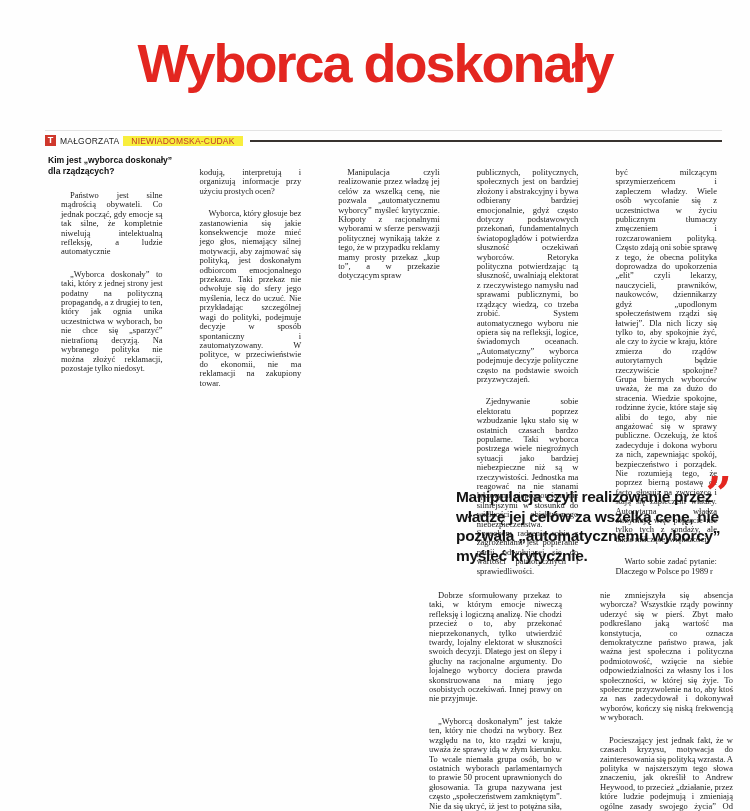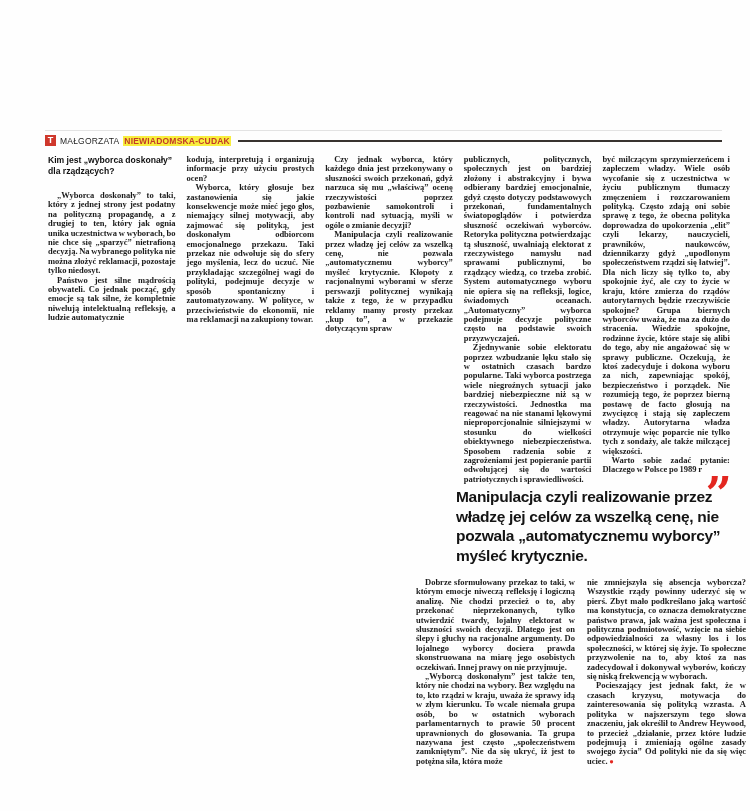--- a/index.html
+++ b/index.html
@@ -24,36 +24,36 @@
     display:flex; align-items:center; gap:4px;
     border-top:1px solid #e3e3e3; padding-top:2px;
     font-family:"Liberation Sans", sans-serif;
   }
   .logo-t {
     width:11px; height:11px; background:#cf382c; color:#ffffff;
     font-weight:bold; font-size:9px; line-height:11px; text-align:center;
     flex:0 0 auto;
   }
   .author-first { font-weight:normal; font-size:8.5px; color:#1f1f1f; letter-spacing:0.2px; }
-  .author-last  { font-weight:bold; font-size:8.5px; color:#c23b28; background:#f8ee3d; padding:0 1px; letter-spacing:0.2px; }
+  .author-last  { font-weight:normal; font-size:8.5px; color:#c23b28; background:#f8ee3d; padding:0 8px; letter-spacing:0.2px; }
   .byline-rule  { flex:1; height:2px; background:#38332f; margin-left:3px; }
 
   
   .top-columns {
     position:absolute; top:155px; left:48px; width:682px;
     display:flex; gap:11px;
   }
   .bottom-columns {
     position:absolute; top:578px; left:416px; width:330px;
     display:flex; gap:12px;justify-content:space-between;
   }
   .col { flex:1; min-width:0; }
   .col p {
-    margin:0; font-size:8.5px; line-height:9.4px; text-align:justify;
-    color:#1b1b1b; word-spacing:-0.4px;font-weight:bold;
+    margin:13px; font-size:8.5px; line-height:9.4px; text-align:justify;
+    color:#1b1b1b; word-spacing:-0.4px;
   }
   .indent { text-indent:9px; }
   .section-question {
     margin:0 0 15px 0; font-family:"Liberation Sans", sans-serif;
     font-weight:bold; font-size:8.6px; line-height:10.5px; color:#101010;
   }
 
   
   .pull-quote { position:absolute; left:456px; top:487px; width:272px; }
   .pull-quote p {
@@ -67,41 +67,41 @@
     font-size:46px; line-height:1; color:#e32620;
   }
 
   .end-dot { color:#e32620; font-size:7.5px; }
 </style>
 </head>
 <body>
 
 <div class="page">
 
+  <h1 class="headline">Wyborca doskonały</h1>
 
 
   <div class="byline-bar">
     <span class="logo-t">T</span>
     <span class="author-first">MAŁGORZATA</span>
     <span class="author-last">NIEWIADOMSKA-CUDAK</span>
     <span class="byline-rule"></span>
   </div>
 
   <div class="top-columns">
     <div class="col">
       <h2 class="section-question">Kim jest „wyborca doskonały” dla rządzących?</h2>
+      <p class="indent">Państwo jest silne mądrością obywateli. Co jednak począć, gdy emocje są tak silne, że kompletnie niwelują intelektualną refleksję, a ludzie automatycznie</p>
       <p class="indent">„Wyborca doskonały” to taki, który z jednej strony jest podatny na polityczną propagandę, a z drugiej to ten, który jak ognia unika uczestnictwa w wyborach, bo nie chce się „sparzyć” nietrafioną decyzją. Na wybranego polityka nie można złożyć reklamacji, pozostaje tylko niedosyt.</p>
-      <p class="indent">Państwo jest silne mądrością obywateli. Co jednak począć, gdy emocje są tak silne, że kompletnie niwelują intelektualną refleksję, a ludzie automatycznie</p>
     </div>
     <div class="col">
       <p>kodują, interpretują i organizują informacje przy użyciu prostych ocen?</p>
       <p class="indent">Wyborca, który głosuje bez zastanowienia się jakie konsekwencje może mieć jego głos, niemający silnej motywacji, aby zajmować się polityką, jest doskonałym odbiorcom emocjonalnego przekazu. Taki przekaz nie odwołuje się do sfery jego myślenia, lecz do uczuć. Nie przykładając szczególnej wagi do polityki, podejmuje decyzje w sposób spontaniczny i zautomatyzowany. W polityce, w przeciwieństwie do ekonomii, nie ma reklamacji na zakupiony towar.</p>
     </div>
     <div class="col">
-      <p class="indent">Czy jednak wyborca, który każdego dnia jest przekonywany o słuszności swoich przekonań, gdyż narzuca się mu „właściwą” ocenę rzeczywistości poprzez pozbawienie samokontroli i kontroli nad sytuacją, myśli w ogóle o zmianie decyzji?</p>
       <p class="indent">Manipulacja czyli realizowanie przez władzę jej celów za wszelką cenę, nie pozwala „automatycznemu wyborcy” myśleć krytycznie. Kłopoty z racjonalnymi wyborami w sferze perswazji politycznej wynikają także z tego, że w przypadku reklamy mamy prosty przekaz „kup to”, a w przekazie dotyczącym spraw</p>
     </div>
     <div class="col">
       <p>publicznych, politycznych, społecznych jest on bardziej złożony i abstrakcyjny i bywa odbierany bardziej emocjonalnie, gdyż często dotyczy podstawowych przekonań, fundamentalnych światopoglądów i potwierdza słuszność oczekiwań wyborców. Retoryka polityczna potwierdzając tą słuszność, uwalniają elektorat z rzeczywistego namysłu nad sprawami publicznymi, bo rządzący wiedzą, co trzeba zrobić. System automatycznego wyboru nie opiera się na refleksji, logice, świadomych oceanach. „Automatyczny” wyborca podejmuje decyzje polityczne często na podstawie swoich przyzwyczajeń.</p>
       <p class="indent">Zjednywanie sobie elektoratu poprzez wzbudzanie lęku stało się w ostatnich czasach bardzo popularne. Taki wyborca postrzega wiele niegroźnych sytuacji jako bardziej niebezpieczne niż są w rzeczywistości. Jednostka ma reagować na nie stanami lękowymi nieproporcjonalnie silniejszymi w stosunku do wielkości obiektywnego niebezpieczeństwa. Sposobem radzenia sobie z zagrożeniami jest popieranie partii odwołującej się do wartości patriotycznych i sprawiedliwości.</p>
     </div>
     <div class="col">
       <p>być milczącym sprzymierzeńcem i zapleczem władzy. Wiele osób wycofanie się z uczestnictwa w życiu publicznym tłumaczy zmęczeniem i rozczarowaniem polityką. Często zdają oni sobie sprawę z tego, że obecna polityka doprowadza do upokorzenia „elit” czyli lekarzy, nauczycieli, prawników, naukowców, dziennikarzy gdyż „upodlonym społeczeństwem rządzi się łatwiej”. Dla nich liczy się tylko to, aby spokojnie żyć, ale czy to życie w kraju, które zmierza do rządów autorytarnych będzie rzeczywiście spokojne? Grupa biernych wyborców uważa, że ma za dużo do stracenia. Wiedzie spokojne, rodzinne życie, które staje się alibi do tego, aby nie angażować się w sprawy publiczne. Oczekują, że ktoś zadecyduje i dokona wyboru za nich, zapewniając spokój, bezpieczeństwo i porządek. Nie rozumieją tego, że poprzez bierną postawę de facto głosują na zwycięzcę i stają się zapleczem władzy. Autorytarna władza otrzymuje więc poparcie nie tylko tych z sondaży, ale także milczącej większości.</p>
       <p class="indent">Warto sobie zadać pytanie: Dlaczego w Polsce po 1989 r</p>
     </div>

